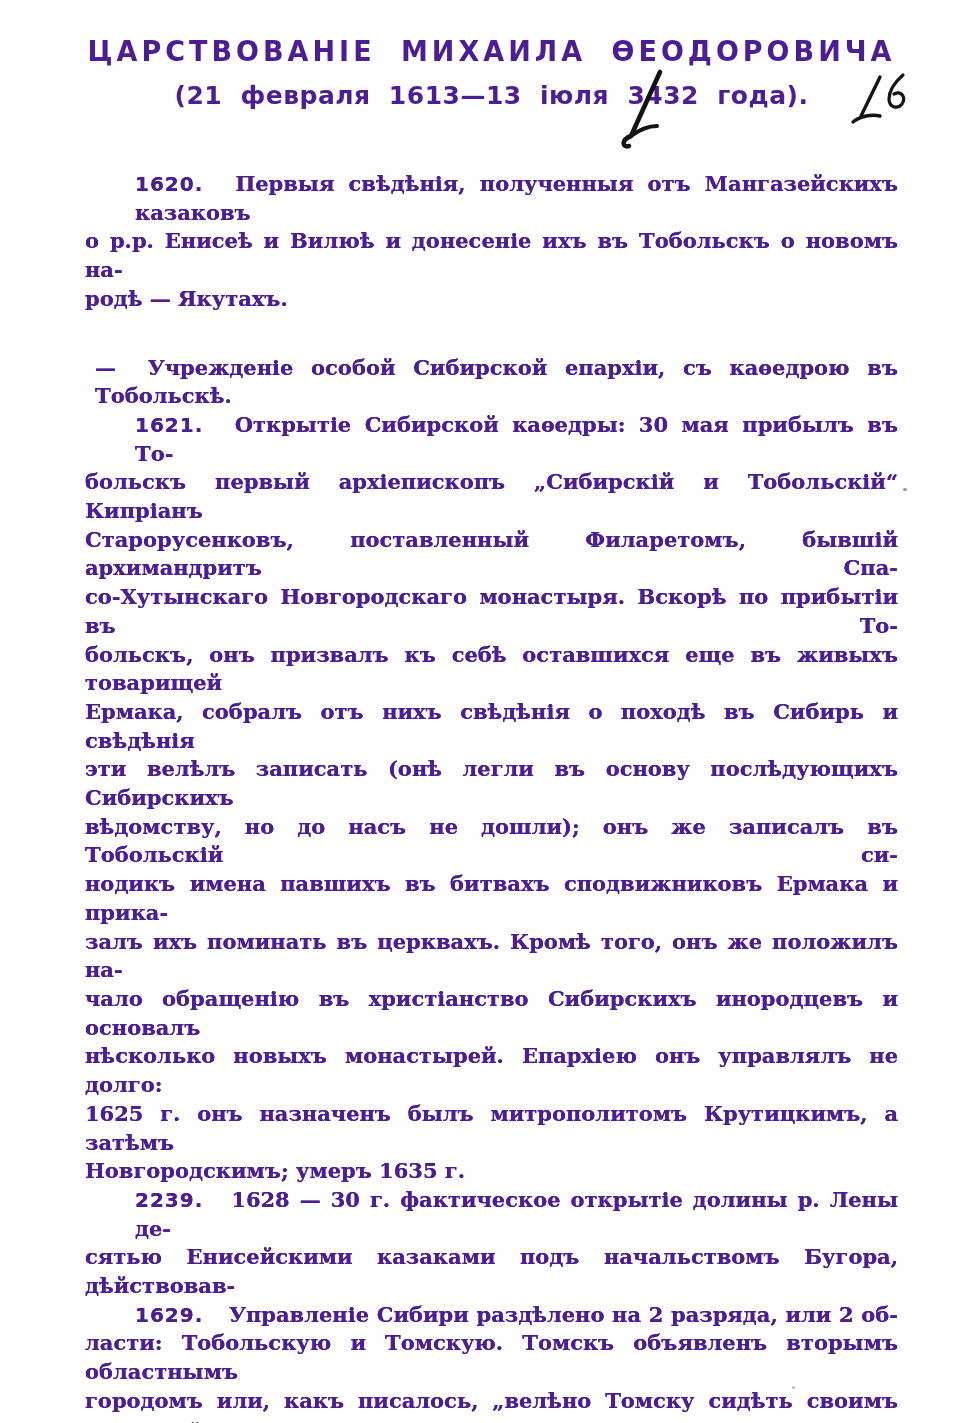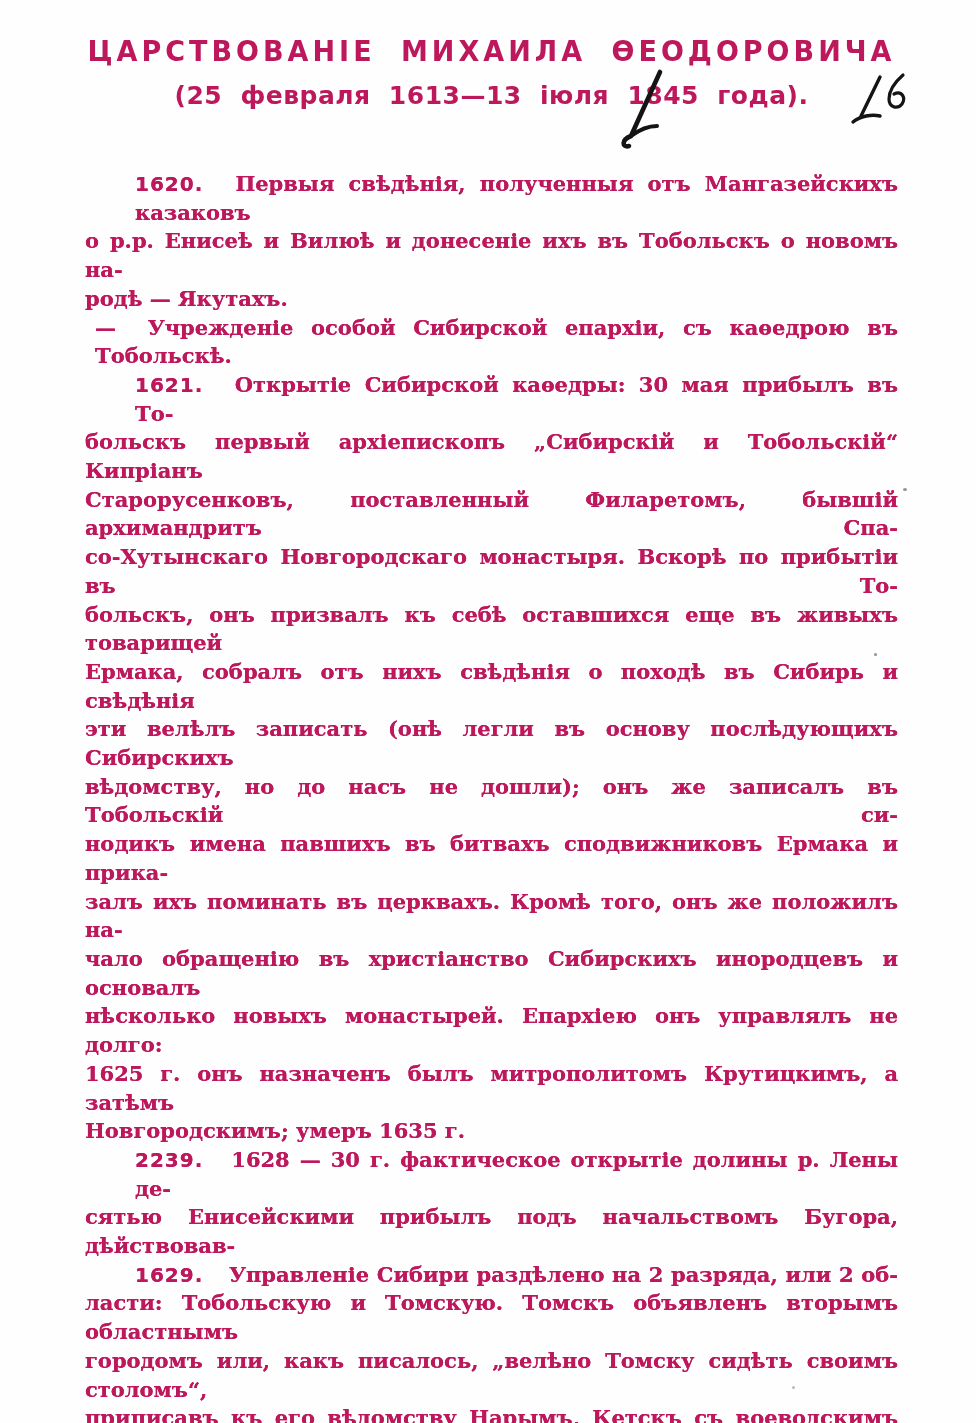--- a/index.html
+++ b/index.html
@@ -1,21 +1,21 @@
 <!DOCTYPE html>
 <html><head>
 <meta charset="utf-8">
 <style>
   html,body{margin:0;padding:0;background:#e8e8e8;}
   .page{
     position:relative;
     width:976px;height:1423px;
     background:#fefefe;
     overflow:hidden;
-    color:#be185d;
+    color:#4c1d95;
     font-family:"DejaVu Serif","DejaVu Sans",serif;
   }
   
   .chapter-header{position:absolute;left:85px;top:34px;width:813px;}
   .chapter-title{
     margin:0;text-align:center;
     font-family:"DejaVu Sans","Liberation Sans",sans-serif;
     font-weight:bold;font-size:27px;line-height:34px;
     letter-spacing:4px;word-spacing:12px;
     white-space:nowrap;
@@ -39,41 +39,41 @@
   .hand{stroke:#141414;fill:none;stroke-linecap:round;stroke-linejoin:round;}
   
   .body-text{
     position:absolute;left:85px;top:170px;width:813px;
     font-size:21px;font-weight:700;line-height:28.7px;
     text-shadow:0 0 .4px currentColor;
   }
   .line{text-align:justify;text-align-last:justify;}
   .line.last{text-align-last:left;}
   .para.entry .line.first{padding-left:50px;}
-  .para.note  .line.first{padding-left:10px;}
+  .para.note  .line.first{padding-left:10px;margin-top:40px;}
   .prefix.entry{
     font-family:"DejaVu Sans","Liberation Sans",sans-serif;
     font-weight:bold;font-size:20px;letter-spacing:1px;
     margin-right:18px;
   }
   .prefix.note{margin-right:14px;}
   
   .speck{position:absolute;background:#3a3a3a;border-radius:50%;opacity:.55;}
 </style>
 </head>
 <body>
 
 <div class="page">
 
   <header class="chapter-header">
     <h1 class="chapter-title">ЦАРСТВОВАНІЕ МИХАИЛА ѲЕОДОРОВИЧА</h1>
     <div class="chapter-subtitle">
-      <span>(25 февраля 1613—13 іюля</span>
+      <span>(21 февраля 1613—13 іюля</span>
       <span class="year-wrap">
-        <span>1845</span>
+        <span>3432</span>
         <svg class="year-correction" viewBox="0 0 66 84">
           <path class="hand" stroke-width="4.6" d="M10 78 C 3 80, 2 72, 12 68 L 41 4"></path>
           <path class="hand" stroke-width="4" d="M12 68 C 20 62, 30 58, 38 58"></path>
         </svg>
       </span>
       <span>года).</span>
     </div>
   </header>
 
   <svg class="margin-note" viewBox="0 0 74 64">
@@ -102,21 +102,21 @@
         <div class="line">вѣдомству, но до насъ не дошли); онъ же записалъ въ Тобольскій си-</div>
         <div class="line">нодикъ имена павшихъ въ битвахъ сподвижниковъ Ермака и прика-</div>
         <div class="line">залъ ихъ поминать въ церквахъ. Кромѣ того, онъ же положилъ на-</div>
         <div class="line">чало обращенію въ христіанство Сибирскихъ инородцевъ и основалъ</div>
         <div class="line">нѣсколько новыхъ монастырей. Епархіею онъ управлялъ не долго:</div>
         <div class="line">1625 г. онъ назначенъ былъ митрополитомъ Крутицкимъ, а затѣмъ</div>
         <div class="line last">Новгородскимъ; умеръ 1635 г.</div>
       </div>
       <div class="para entry">
         <div class="line first"><span class="prefix entry">2239.</span> 1628 — 30 г. фактическое открытіе долины р. Лены де-</div>
-        <div class="line">сятью Енисейскими прибылъ подъ начальствомъ Бугора, дѣйствовав-</div>
+        <div class="line">сятью Енисейскими казаками подъ начальствомъ Бугора, дѣйствовав-</div>
       </div>
       <div class="para entry">
         <div class="line first"><span class="prefix entry">1629.</span> Управленіе Сибири раздѣлено на 2 разряда, или 2 об-</div>
         <div class="line">ласти: Тобольскую и Томскую. Томскъ объявленъ вторымъ областнымъ</div>
         <div class="line">городомъ или, какъ писалось, „велѣно Томску сидѣть своимъ столомъ“,</div>
         <div class="line">приписавъ къ его вѣдомству Нарымъ, Кетскъ съ воеводскимъ прав-</div>
       </div>
     </main>
 
   <div class="speck" style="left:903px;top:488px;width:4px;height:3px;"></div>

